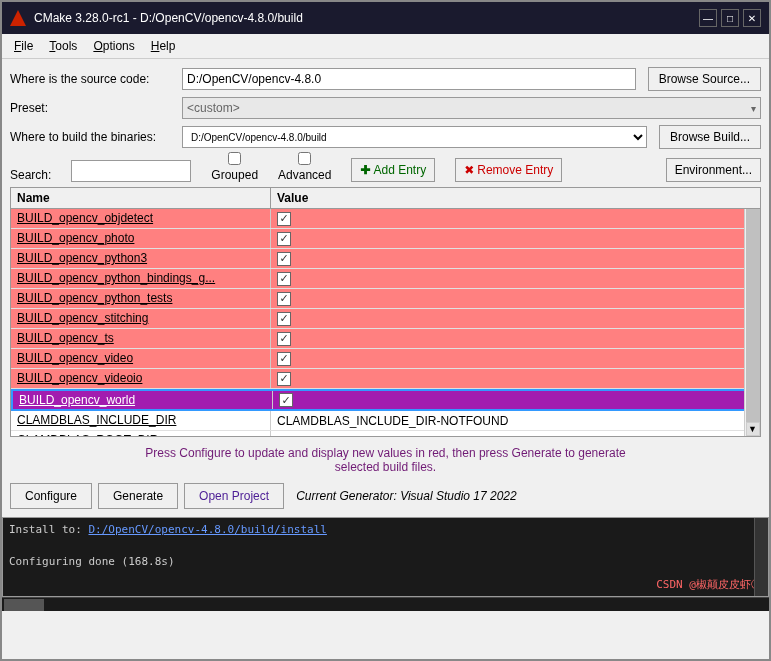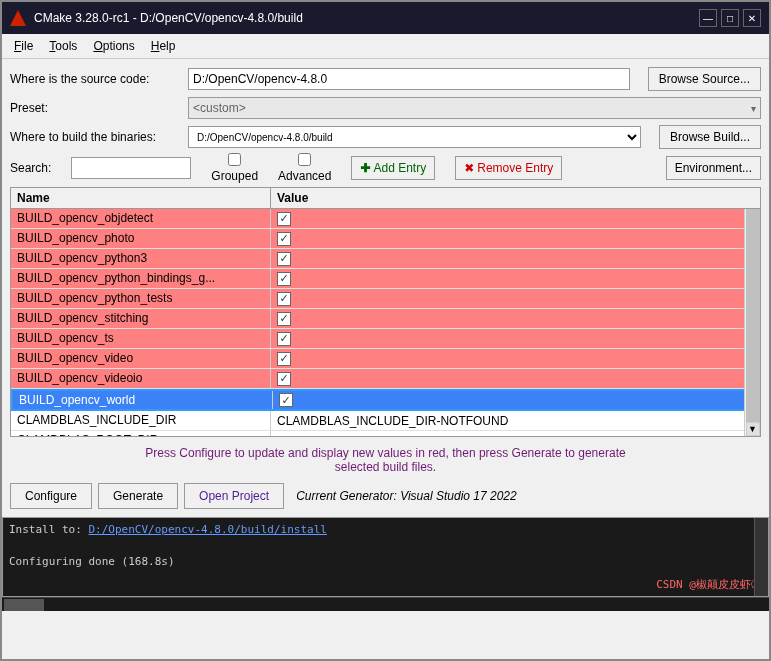--- a/index.html
+++ b/index.html
@@ -61,21 +61,21 @@
     .main-content {
       padding: 8px;
       display: flex;
       flex-direction: column;
       gap: 5px;
     }
 
     .form-row {
       display: flex;
       align-items: center;
-      gap: 18px;
+      gap: 12px;
       height: 24px;
     }
     .form-label {
       font-size: 12px;
       min-width: 160px;
     }
     .form-input {
       flex: 1;
       height: 22px;
       border: 1px solid #999;
@@ -112,21 +112,21 @@
       flex: 1;
       height: 22px;
       border: 1px solid #999;
       padding: 2px 4px;
       font-size: 10px;
       background: white;
     }
 
     .toolbar-row {
       display: flex;
-      align-items: center;
+      align-items: flex-end;
       gap: 20px;
       height: 28px;
     }
     .search-input {
       width: 120px;
       height: 22px;
       border: 1px solid #999;
       padding: 2px 4px;
       font-size: 12px;
     }
@@ -196,28 +196,29 @@
     .table-header .col-value {
       flex: 1;
       padding: 3px 6px;
     }
     .table-row {
       display: flex;
       border-bottom: 1px solid #e0e0e0;
       min-height: 20px;
     }
     .table-row.red { background: #ff8080; }
-    .table-row.selected { background: #3b82f6; color: white; align-items: center; }
+    .table-row.selected { background: #a21caf; color: white; align-items: center; }
     .table-row .col-name {
       width: 260px;
       padding: 2px 6px;
       border-right: 1px solid #ccc;
       font-size: 12px;
       white-space: nowrap;
       overflow: hidden;
+      text-decoration: underline;
     }
     .table-row .col-value {
       flex: 1;
       padding: 2px 6px;
       font-size: 12px;
       display: flex;
       align-items: center;
       gap: 4px;
     }
     .checkbox-cell {

